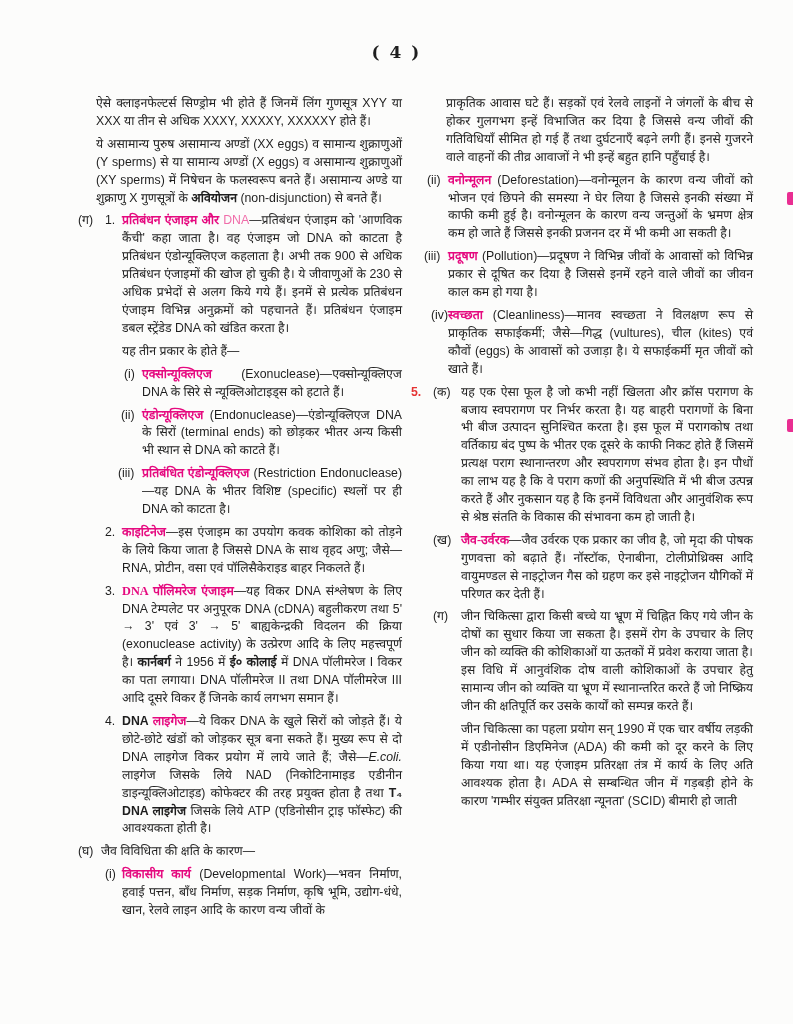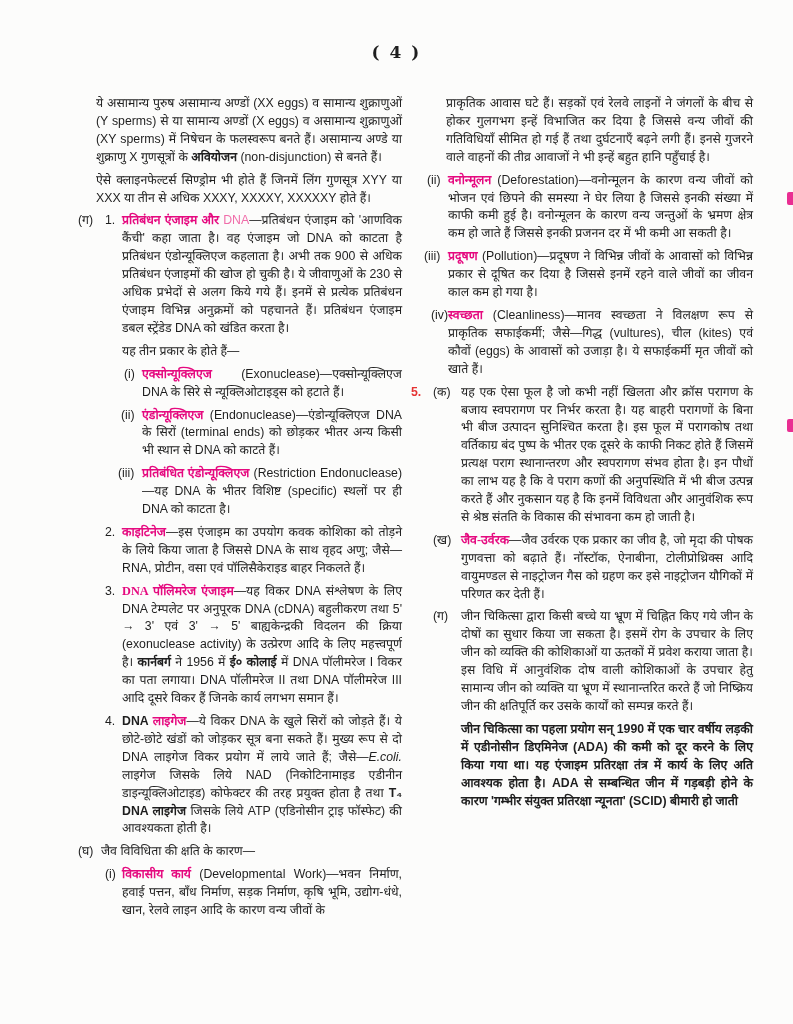--- a/index.html
+++ b/index.html
@@ -52,42 +52,42 @@
     background:var(--magenta);opacity:.85;border-radius:2px 0 0 2px;
   }
 </style>
 </head>
 <body>
 
 <div class="page-number">( 4 )</div>
 
 <div class="columns">
   <div class="col left" id="col-left">
+      <div class="block" style="padding-left: 18px;"><span>ऐसे क्लाइनफेल्टर्स सिण्ड्रोम भी होते हैं जिनमें लिंग गुणसूत्र XYY या XXX या तीन से अधिक XXXY, XXXXY, XXXXXY होते हैं।</span></div>
       <div class="block" style="padding-left: 18px;"><span>ये असामान्य पुरुष असामान्य अण्डों (XX eggs) व सामान्य शुक्राणुओं (Y sperms) से या सामान्य अण्डों (X eggs) व असामान्य शुक्राणुओं (XY sperms) में निषेचन के फलस्वरूप बनते हैं। असामान्य अण्डे या शुक्राणु X गुणसूत्रों के </span><span class="run-b">अवियोजन</span><span> (non-disjunction) से बनते हैं।</span></div>
-      <div class="block" style="padding-left: 18px;"><span>ऐसे क्लाइनफेल्टर्स सिण्ड्रोम भी होते हैं जिनमें लिंग गुणसूत्र XYY या XXX या तीन से अधिक XXXY, XXXXY, XXXXXY होते हैं।</span></div>
       <div class="block" style="padding-left: 44px;"><span class="marker" style="left: 0px;">(ग)</span><span class="marker" style="left: 27px;">1.</span><span class="run-m">प्रतिबंधन एंजाइम और </span><span class="run-p">DNA</span><span>—प्रतिबंधन एंजाइम को 'आणविक कैंची' कहा जाता है। वह एंजाइम जो DNA को काटता है प्रतिबंधन एंडोन्यूक्लिएज कहलाता है। अभी तक 900 से अधिक प्रतिबंधन एंजाइमों की खोज हो चुकी है। ये जीवाणुओं के 230 से अधिक प्रभेदों से अलग किये गये हैं। इनमें से प्रत्येक प्रतिबंधन एंजाइम विभिन्न अनुक्रमों को पहचानते हैं। प्रतिबंधन एंजाइम डबल स्ट्रेंडेड DNA को खंडित करता है।</span></div>
       <div class="block" style="padding-left: 44px;"><span>यह तीन प्रकार के होते हैं—</span></div>
       <div class="block" style="padding-left: 64px;"><span class="marker" style="left: 46px;">(i)</span><span class="run-m">एक्सोन्यूक्लिएज</span><span> (Exonuclease)—एक्सोन्यूक्लिएज DNA के सिरे से न्यूक्लिओटाइड्स को हटाते हैं।</span></div>
       <div class="block" style="padding-left: 64px;"><span class="marker" style="left: 43px;">(ii)</span><span class="run-m">एंडोन्यूक्लिएज</span><span> (Endonuclease)—एंडोन्यूक्लिएज DNA के सिरों (terminal ends) को छोड़कर भीतर अन्य किसी भी स्थान से DNA को काटते हैं।</span></div>
       <div class="block" style="padding-left: 64px;"><span class="marker" style="left: 40px;">(iii)</span><span class="run-m">प्रतिबंधित एंडोन्यूक्लिएज</span><span> (Restriction Endonuclease) —यह DNA के भीतर विशिष्ट (specific) स्थलों पर ही DNA को काटता है।</span></div>
       <div class="block" style="padding-left: 44px;"><span class="marker" style="left: 27px;">2.</span><span class="run-m">काइटिनेज</span><span>—इस एंजाइम का उपयोग कवक कोशिका को तोड़ने के लिये किया जाता है जिससे DNA के साथ वृहद अणु; जैसे—RNA, प्रोटीन, वसा एवं पॉलिसैकेराइड बाहर निकलते हैं।</span></div>
       <div class="block" style="padding-left: 44px;"><span class="marker" style="left: 27px;">3.</span><span class="run-m">DNA पॉलिमरेज एंजाइम</span><span>—यह विकर DNA संश्लेषण के लिए DNA टेम्पलेट पर अनुपूरक DNA (cDNA) बहुलीकरण तथा 5' → 3' एवं 3' → 5' बाह्यकेन्द्रकी विदलन की क्रिया (exonuclease activity) के उत्प्रेरण आदि के लिए महत्त्वपूर्ण है। </span><span class="run-b">कार्नबर्ग</span><span> ने 1956 में </span><span class="run-bi">ई० कोलाई</span><span> में DNA पॉलीमरेज I विकर का पता लगाया। DNA पॉलीमरेज II तथा DNA पॉलीमरेज III आदि दूसरे विकर हैं जिनके कार्य लगभग समान हैं।</span></div>
       <div class="block" style="padding-left: 44px;"><span class="marker" style="left: 27px;">4.</span><span class="run-b">DNA </span><span class="run-m">लाइगेज</span><span>—ये विकर DNA के खुले सिरों को जोड़ते हैं। ये छोटे-छोटे खंडों को जोड़कर सूत्र बना सकते हैं। मुख्य रूप से दो DNA लाइगेज विकर प्रयोग में लाये जाते हैं; जैसे—</span><span class="run-i">E.coli.</span><span> लाइगेज जिसके लिये NAD (निकोटिनामाइड एडीनीन डाइन्यूक्लिओटाइड) कोफेक्टर की तरह प्रयुक्त होता है तथा </span><span class="run-b">T₄ DNA लाइगेज</span><span> जिसके लिये ATP (एडिनोसीन ट्राइ फॉस्फेट) की आवश्यकता होती है।</span></div>
       <div class="block" style="padding-left: 23px;"><span class="marker" style="left: 0px;">(घ)</span><span>जैव विविधिता की क्षति के कारण—</span></div>
       <div class="block" style="padding-left: 44px;"><span class="marker" style="left: 27px;">(i)</span><span class="run-m">विकासीय कार्य</span><span> (Developmental Work)—भवन निर्माण, हवाई पत्तन, बाँध निर्माण, सड़क निर्माण, कृषि भूमि, उद्योग-धंधे, खान, रेलवे लाइन आदि के कारण वन्य जीवों के</span></div>
     </div>
   <div class="col right" id="col-right">
       <div class="block" style="padding-left: 35px;"><span>प्राकृतिक आवास घटे हैं। सड़कों एवं रेलवे लाइनों ने जंगलों के बीच से होकर गुलगभग इन्हें विभाजित कर दिया है जिससे वन्य जीवों की गतिविधियाँ सीमित हो गई हैं तथा दुर्घटनाएँ बढ़ने लगी हैं। इनसे गुजरने वाले वाहनों की तीव्र आवाजों ने भी इन्हें बहुत हानि पहुँचाई है।</span></div>
       <div class="block" style="padding-left: 37px;"><span class="marker" style="left: 16px;">(ii)</span><span class="run-m">वनोन्मूलन</span><span> (Deforestation)—वनोन्मूलन के कारण वन्य जीवों को भोजन एवं छिपने की समस्या ने घेर लिया है जिससे इनकी संख्या में काफी कमी हुई है। वनोन्मूलन के कारण वन्य जन्तुओं के भ्रमण क्षेत्र कम हो जाते हैं जिससे इनकी प्रजनन दर में भी कमी आ सकती है।</span></div>
       <div class="block" style="padding-left: 37px;"><span class="marker" style="left: 13px;">(iii)</span><span class="run-m">प्रदूषण</span><span> (Pollution)—प्रदूषण ने विभिन्न जीवों के आवासों को विभिन्न प्रकार से दूषित कर दिया है जिससे इनमें रहने वाले जीवों का जीवन काल कम हो गया है।</span></div>
       <div class="block" style="padding-left: 37px;"><span class="marker" style="left: 20px;">(iv)</span><span class="run-m">स्वच्छता</span><span> (Cleanliness)—मानव स्वच्छता ने विलक्षण रूप से प्राकृतिक सफाईकर्मी; जैसे—गिद्ध (vultures), चील (kites) एवं कौवों (eggs) के आवासों को उजाड़ा है। ये सफाईकर्मी मृत जीवों को खाते हैं।</span></div>
       <div class="block" style="padding-left: 50px;"><span class="marker r" style="left: 0px;">5.</span><span class="marker" style="left: 22px;">(क)</span><span>यह एक ऐसा फूल है जो कभी नहीं खिलता और क्रॉस परागण के बजाय स्वपरागण पर निर्भर करता है। यह बाहरी परागणों के बिना भी बीज उत्पादन सुनिश्चित करता है। इस फूल में परागकोष तथा वर्तिकाग्र बंद पुष्प के भीतर एक दूसरे के काफी निकट होते हैं जिसमें प्रत्यक्ष पराग स्थानान्तरण और स्वपरागण संभव होता है। इन पौधों का लाभ यह है कि वे पराग कणों की अनुपस्थिति में भी बीज उत्पन्न करते हैं और नुकसान यह है कि इनमें विविधता और आनुवंशिक रूप से श्रेष्ठ संतति के विकास की संभावना कम हो जाती है।</span></div>
       <div class="block" style="padding-left: 50px;"><span class="marker" style="left: 22px;">(ख)</span><span class="run-m">जैव-उर्वरक</span><span>—जैव उर्वरक एक प्रकार का जीव है, जो मृदा की पोषक गुणवत्ता को बढ़ाते हैं। नॉस्टॉक, ऐनाबीना, टोलीप्रोथ्रिक्स आदि वायुमण्डल से नाइट्रोजन गैस को ग्रहण कर इसे नाइट्रोजन यौगिकों में परिणत कर देती हैं।</span></div>
       <div class="block" style="padding-left: 50px;"><span class="marker" style="left: 22px;">(ग)</span></div>
       <div class="block" style="padding-left: 50px;"><span>जीन चिकित्सा द्वारा किसी बच्चे या भ्रूण में चिह्नित किए गये जीन के दोषों का सुधार किया जा सकता है। इसमें रोग के उपचार के लिए जीन को व्यक्ति की कोशिकाओं या ऊतकों में प्रवेश कराया जाता है। इस विधि में आनुवंशिक दोष वाली कोशिकाओं के उपचार हेतु सामान्य जीन को व्यक्ति या भ्रूण में स्थानान्तरित करते हैं जो निष्क्रिय जीन की क्षतिपूर्ति कर उसके कार्यों को सम्पन्न करते हैं।</span></div>
-      <div class="block" style="padding-left: 50px; font-weight: bold;"><span>जीन चिकित्सा का पहला प्रयोग सन् 1990 में एक चार वर्षीय लड़की में एडीनोसीन डिएमिनेज (ADA) की कमी को दूर करने के लिए किया गया था। यह एंजाइम प्रतिरक्षा तंत्र में कार्य के लिए अति आवश्यक होता है। ADA से सम्बन्धित जीन में गड़बड़ी होने के कारण 'गम्भीर संयुक्त प्रतिरक्षा न्यूनता' (SCID) बीमारी हो जाती</span></div>
+      <div class="block" style="padding-left: 50px;"><span>जीन चिकित्सा का पहला प्रयोग सन् 1990 में एक चार वर्षीय लड़की में एडीनोसीन डिएमिनेज (ADA) की कमी को दूर करने के लिए किया गया था। यह एंजाइम प्रतिरक्षा तंत्र में कार्य के लिए अति आवश्यक होता है। ADA से सम्बन्धित जीन में गड़बड़ी होने के कारण 'गम्भीर संयुक्त प्रतिरक्षा न्यूनता' (SCID) बीमारी हो जाती</span></div>
     </div>
 </div>
 
 <div id="edge-marks">
     <div class="edge-mark" style="top: 192px;"></div>
     <div class="edge-mark" style="top: 419px;"></div>
   </div>
 
 </body></html>

